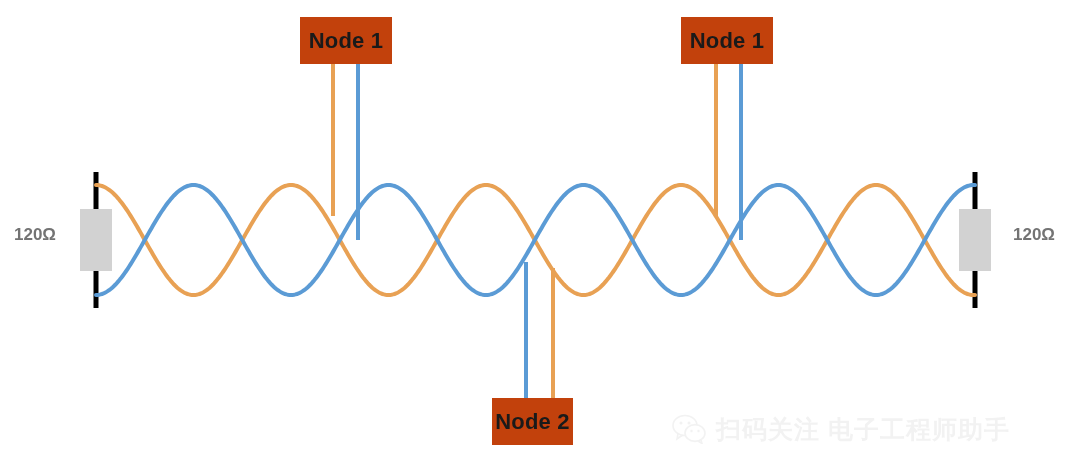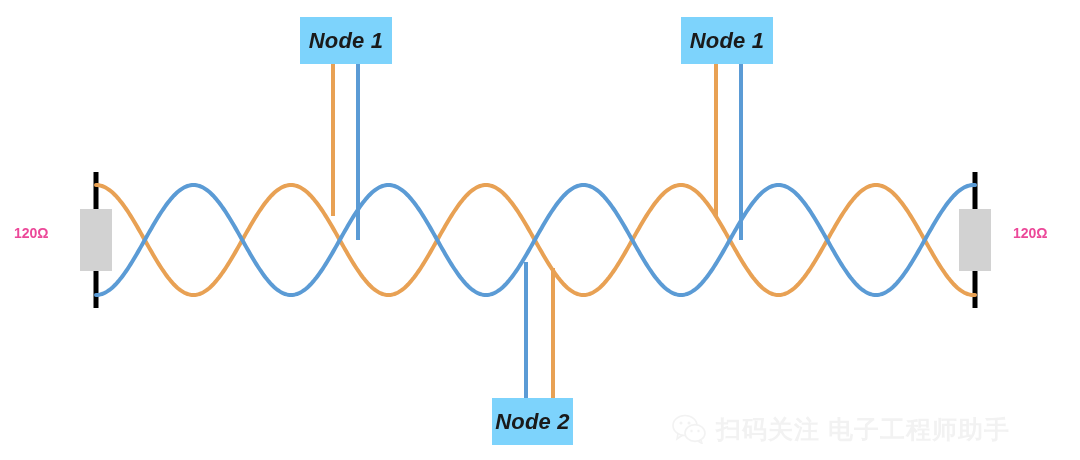--- a/index.html
+++ b/index.html
@@ -20,41 +20,40 @@
   #diagram-svg {
     position: absolute;
     left: 0;
     top: 0;
     width: 1080px;
     height: 460px;
     display: block;
   }
   .node-label {
     position: absolute;
-    background: #7dd3fc;
+    background: #c2410c;
     color: #1a1a1a;
     font-size: 22px;
     font-weight: bold;
     font-family: "Liberation Sans", sans-serif;
     display: flex;
     align-items: center;
     justify-content: center;
     letter-spacing: 0.2px;
     line-height: 1;
     white-space: nowrap;
-    font-style: italic;
   }
   #node1-left-label  { left: 300px; top: 17px;  width: 92px; height: 47px; }
   #node1-right-label { left: 681px; top: 17px;  width: 92px; height: 47px; }
   #node2-label       { left: 492px; top: 398px; width: 81px; height: 47px; }
 
   .ohm-label {
     position: absolute;
-    color: #ec4899;
-    font-size: 14px;
+    color: #737373;
+    font-size: 17px;
     font-weight: bold;
     font-family: "Liberation Sans", sans-serif;
     white-space: nowrap;
     line-height: 1;
   }
   #ohm-left  { left: 14px;  top: 226px; }
   #ohm-right { left: 1013px; top: 226px; }
 
   #watermark {
     position: absolute;

